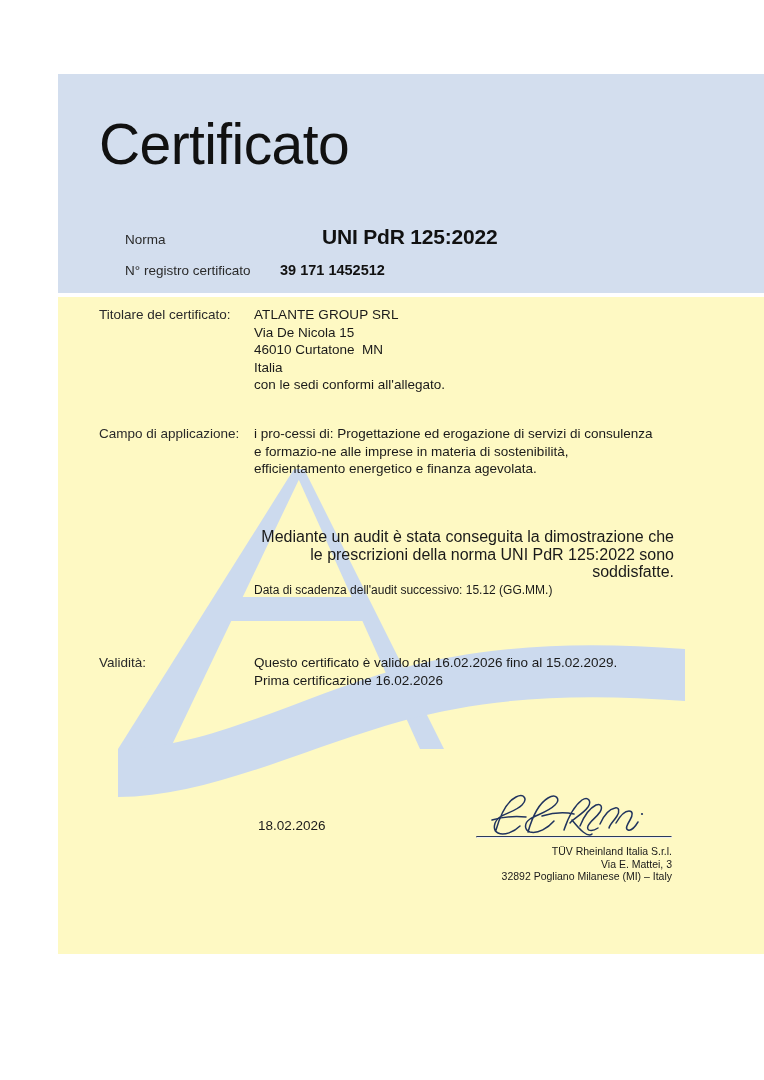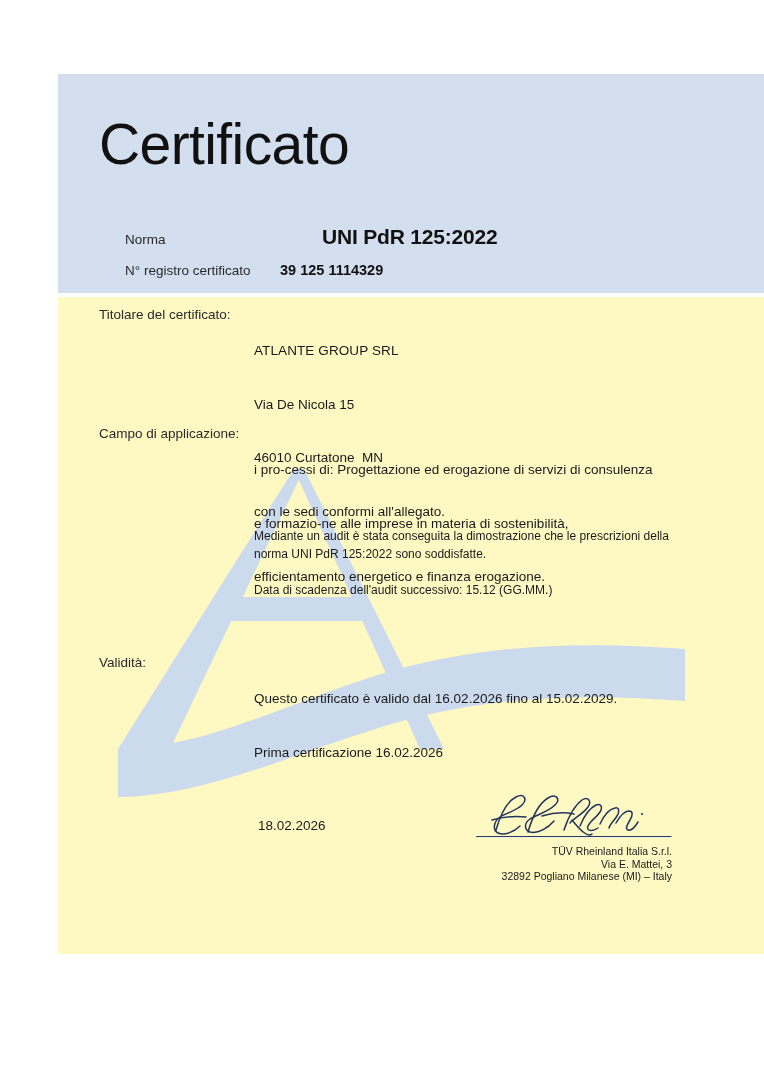--- a/index.html
+++ b/index.html
@@ -106,32 +106,33 @@
     font-size: 13.5px;
     color: #2a2a2a;
     line-height: 17.5px;
   }
   .body-row .val {
     flex: 1 1 auto;
     font-size: 13.5px;
     color: #1a1a1a;
     line-height: 17.5px;
   }
-  .val .line { display: block; white-space: pre; margin-top: 36px; }
+  .val .line { display: block; white-space: pre; }
   .val .strong { font-weight: normal; letter-spacing: 0.1px; }
 
   #holder-row { top: 9px; }
   #scope-row  { top: 128px; }
   #audit-block {
     position: absolute;
     left: 196px;
     top: 231px;
     width: 420px;
-    font-size: 12px;
-    line-height: 17.5px;
+    font-size: 16px;
+    line-height: 17.5px;
+    text-align: right;
   }
   #audit-date {
     position: absolute;
     left: 196px;
     top: 285px;
     font-size: 12px;
     line-height: 17.5px;
   }
   #validity-row { top: 357px; }
 
@@ -183,21 +184,21 @@
   <div class="panel-head">
     <div id="certificate-title">Certificato</div>
 
     <div class="head-row" id="norma-row">
       <span class="lbl">Norma</span>
       <span class="val">UNI PdR 125:2022</span>
     </div>
 
     <div class="head-row" id="registro-row">
       <span class="lbl">N° registro certificato</span>
-      <span class="val">39 125 1114329</span>
+      <span class="val">39 171 1452512</span>
     </div>
   </div>
 
   <div class="panel-body">
 
     <svg id="watermark" viewBox="0 0 627 657" preserveAspectRatio="none" aria-hidden="true">
       <g fill="#ccdaee">
         <path d="M236 172 L246 172 L386 452 L362 452 Z"></path>
         <path d="M236 172 L246 172 L112 452 L60 452 Z"></path>
         <path d="M168 300 L300 300 L312 324 L156 324 Z"></path>
@@ -208,30 +209,31 @@
                  C 244 452, 150 500, 60 500 Z"></path>
       </g>
     </svg>
 
     <div class="body-row" id="holder-row">
       <span class="lbl">Titolare del certificato:</span>
       <span class="val">
         <span class="line strong">ATLANTE GROUP SRL</span>
         <span class="line">Via De Nicola 15</span>
         <span class="line">46010 Curtatone  MN</span>
+        <span class="line">Italia</span>
         <span class="line">con le sedi conformi all'allegato.</span>
       </span>
     </div>
 
     <div class="body-row" id="scope-row">
       <span class="lbl">Campo di applicazione:</span>
       <span class="val">
         <span class="line">i pro-cessi di: Progettazione ed erogazione di servizi di consulenza</span>
         <span class="line">e formazio-ne alle imprese in materia di sostenibilità,</span>
-        <span class="line">efficientamento energetico e finanza erogazione.</span>
+        <span class="line">efficientamento energetico e finanza agevolata.</span>
       </span>
     </div>
 
     <div id="audit-block">
       <span class="line">Mediante un audit è stata conseguita la dimostrazione che le</span>
       <span class="line">prescrizioni della norma UNI PdR 125:2022 sono soddisfatte.</span>
     </div>
 
     <div id="audit-date">Data di scadenza dell'audit successivo: 15.12 (GG.MM.)</div>
 

